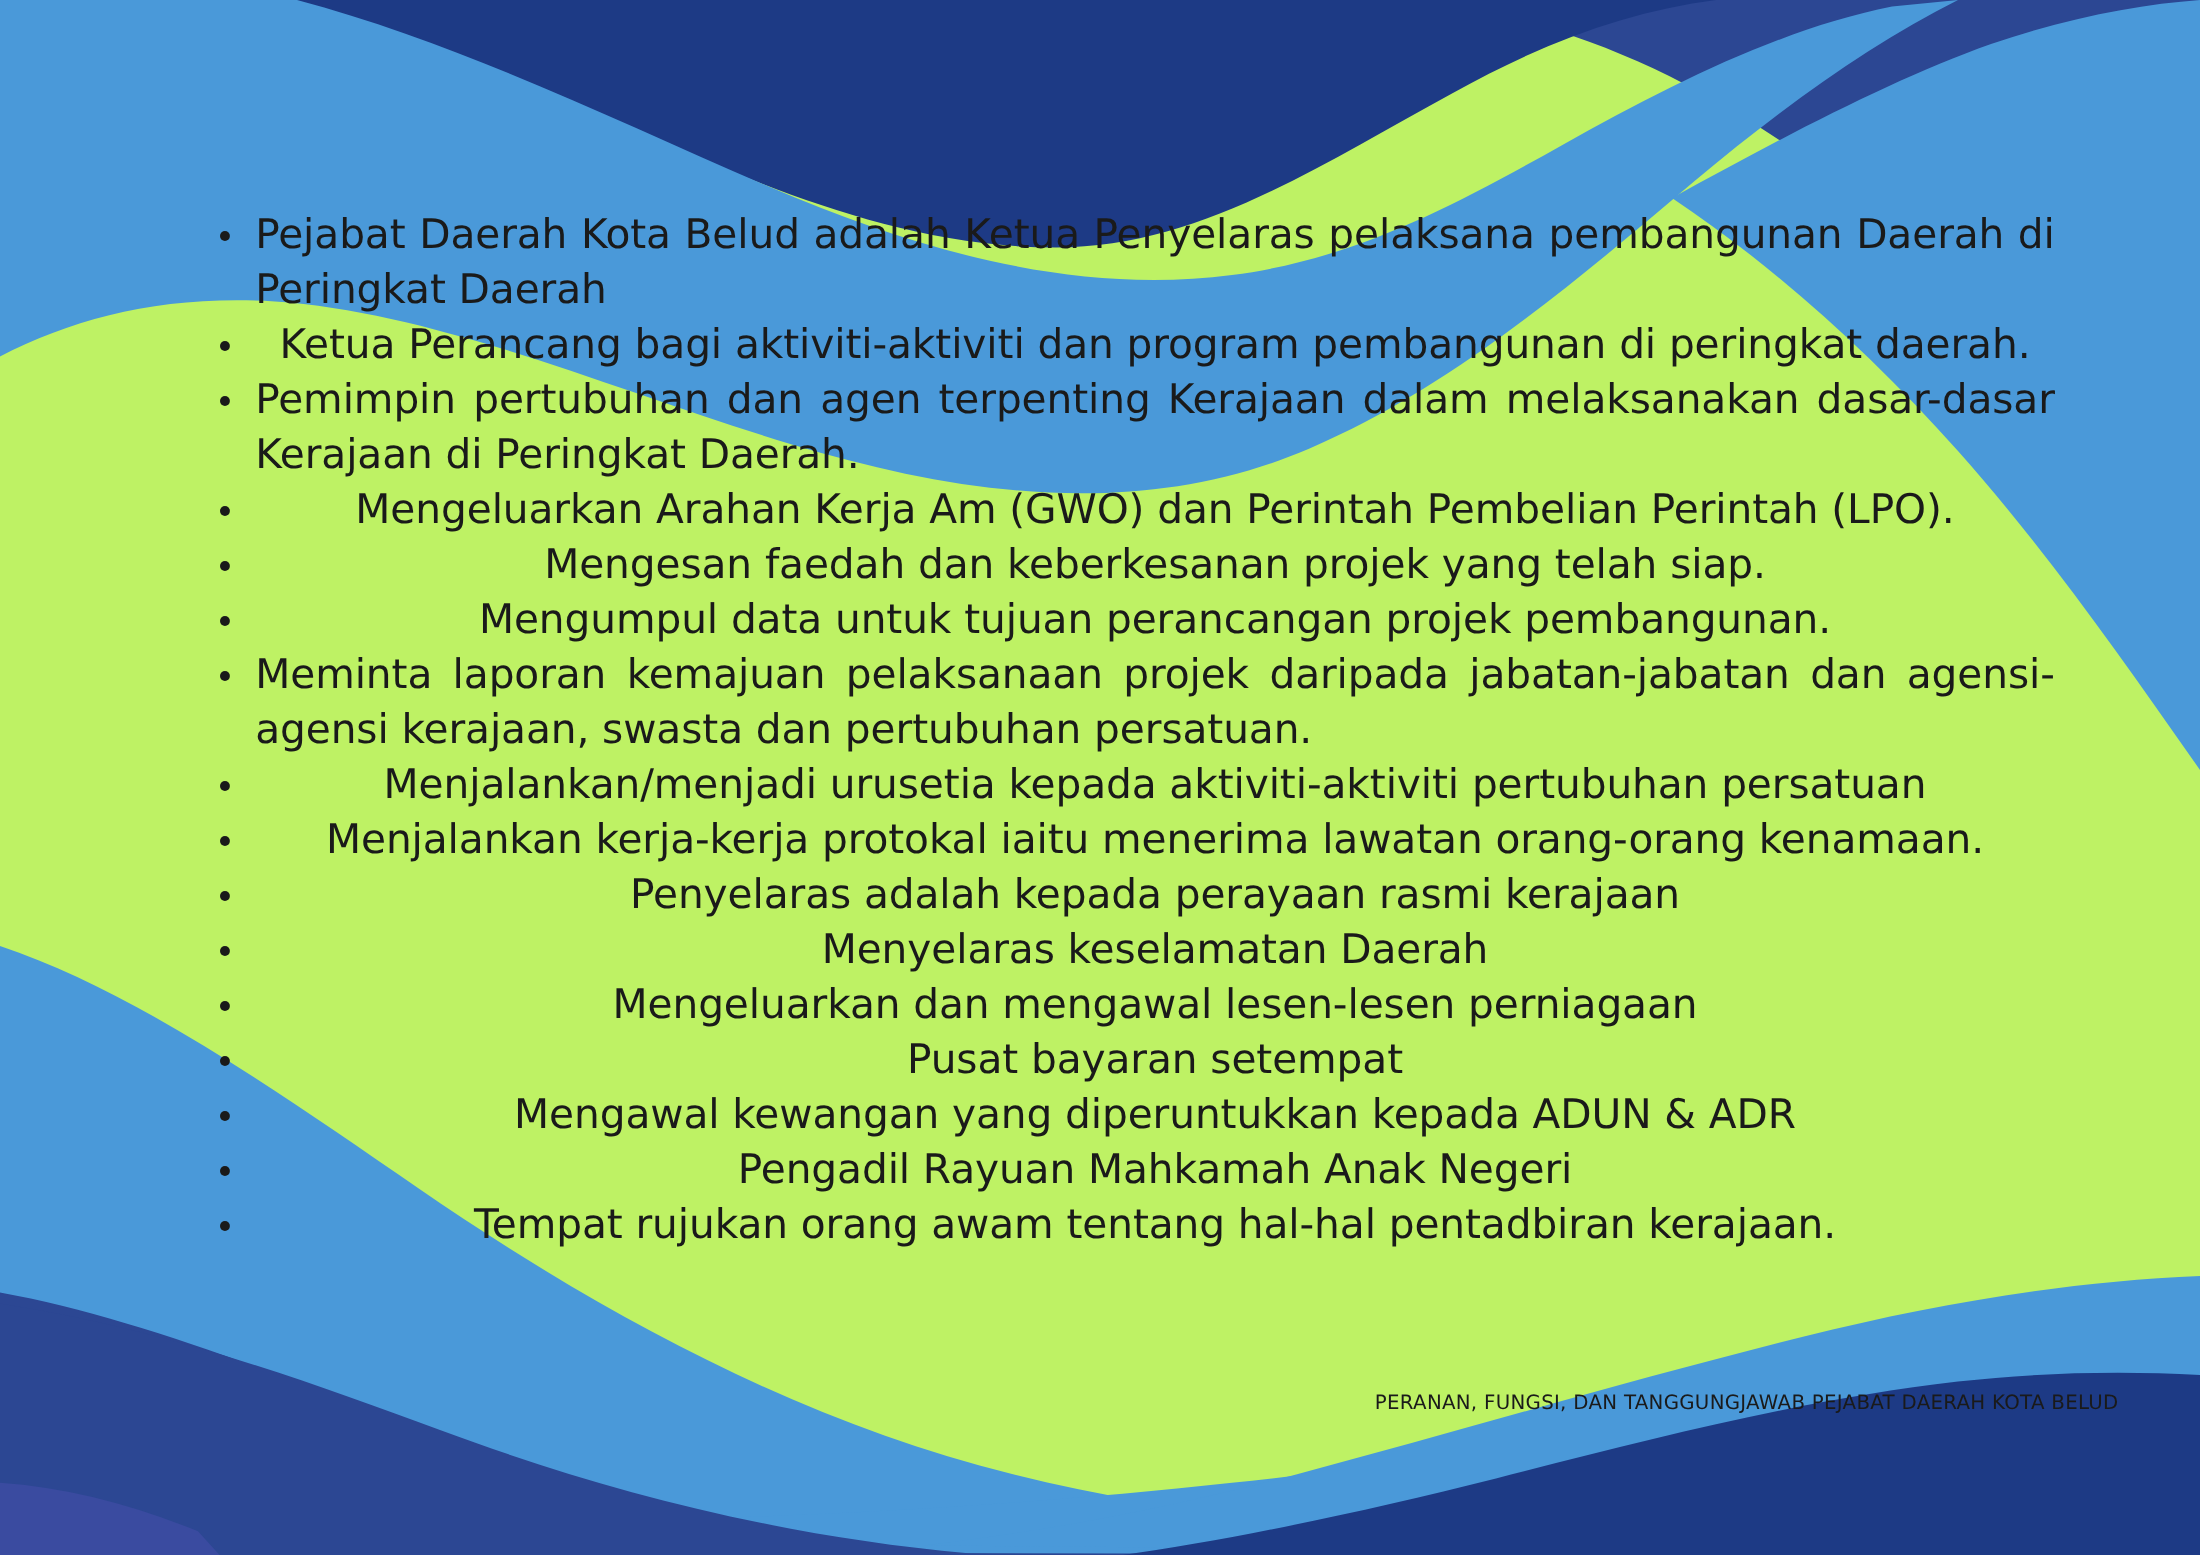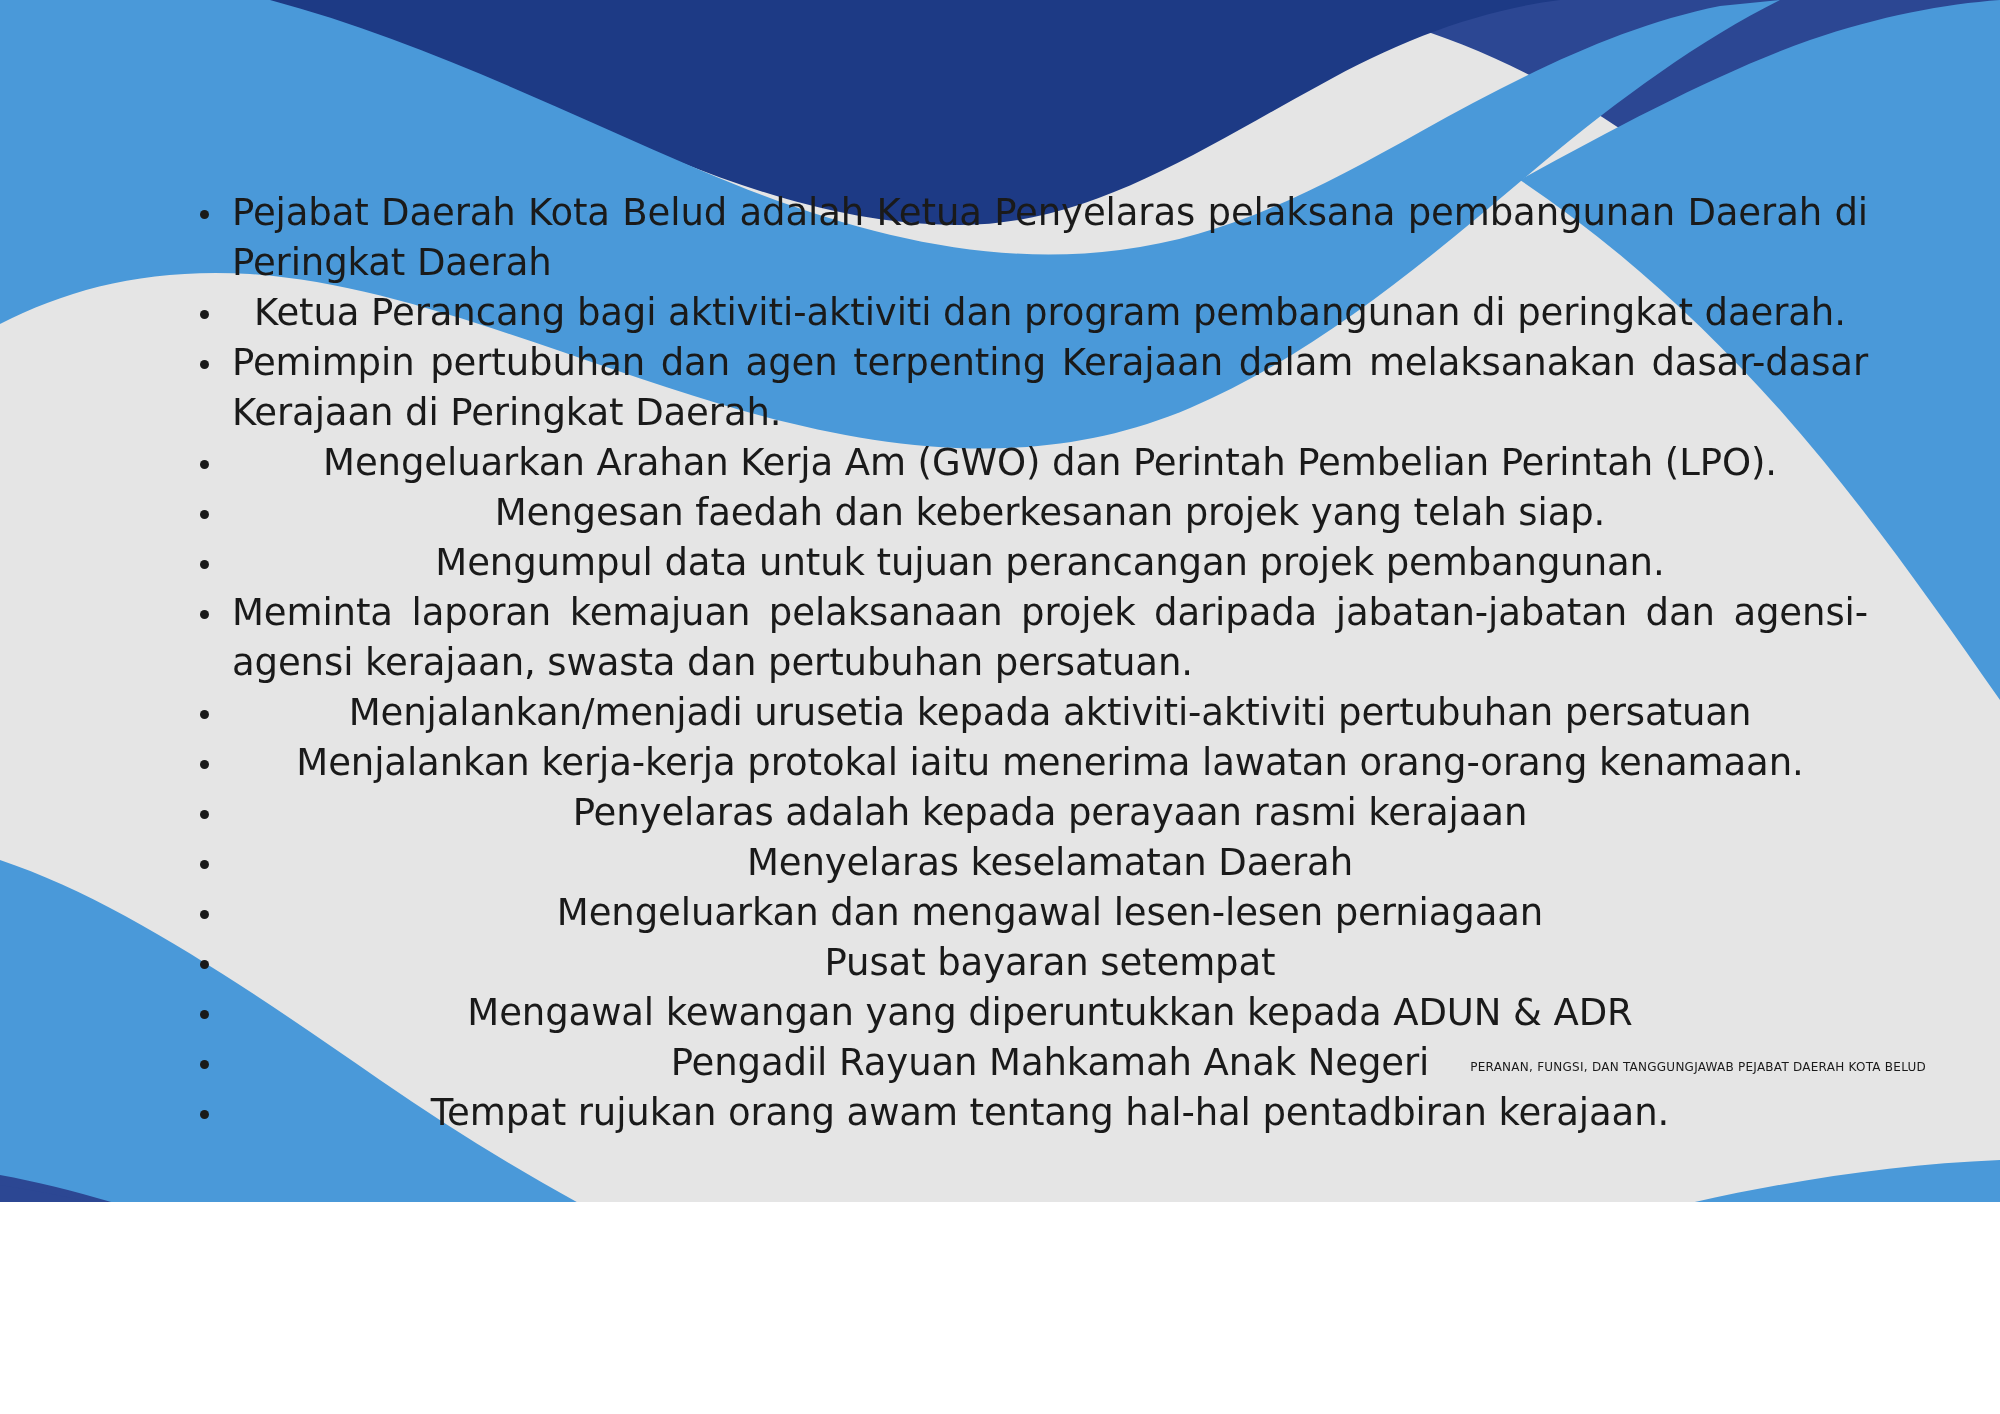--- a/index.html
+++ b/index.html
@@ -9,22 +9,22 @@
   }
   body {
     width: 2000px;
     height: 1414px;
     overflow: hidden;
     font-family: "DejaVu Sans", "Liberation Sans", sans-serif;
   }
   .slide {
     position: relative;
     width: 2000px;
-    height: 1202px;
-    background: #e5e5e5;
+    height: 1414px;
+    background: #bef264;
     overflow: hidden;
   }
   .deco-layer {
     position: absolute;
     top: 0;
     left: 0;
     width: 2000px;
     height: 1414px;
     pointer-events: none;
   }
@@ -60,21 +60,21 @@
     top: 22px;
     width: 9px;
     height: 9px;
     border-radius: 50%;
     background: #1a1a1a;
   }
   .footer {
     position: absolute;
     right: 74px;
     bottom: 128px;
-    font-size: 12px;
+    font-size: 18px;
     letter-spacing: 0.25px;
     color: #1a1a1a;
     white-space: nowrap;
   }
 </style>
 </head>
 <body>
 
 <div class="slide">
 

